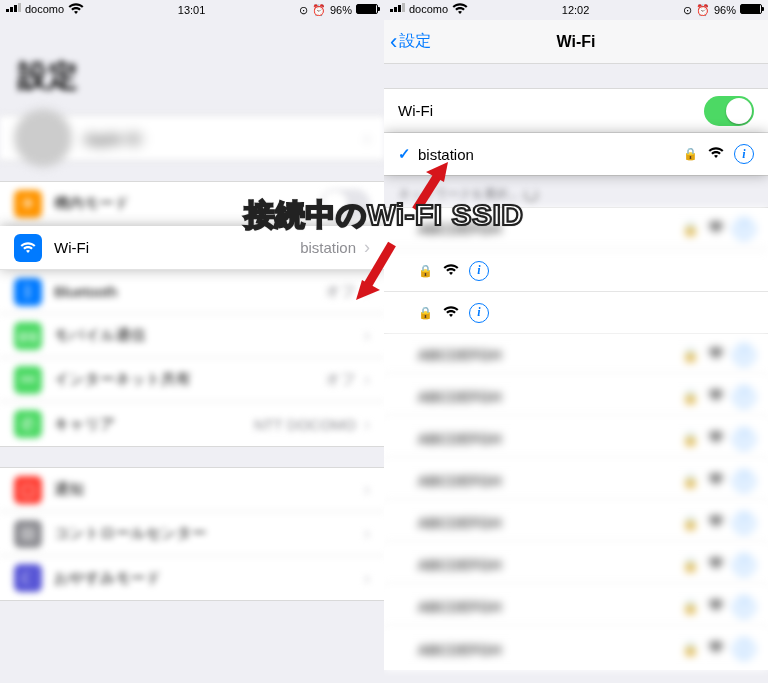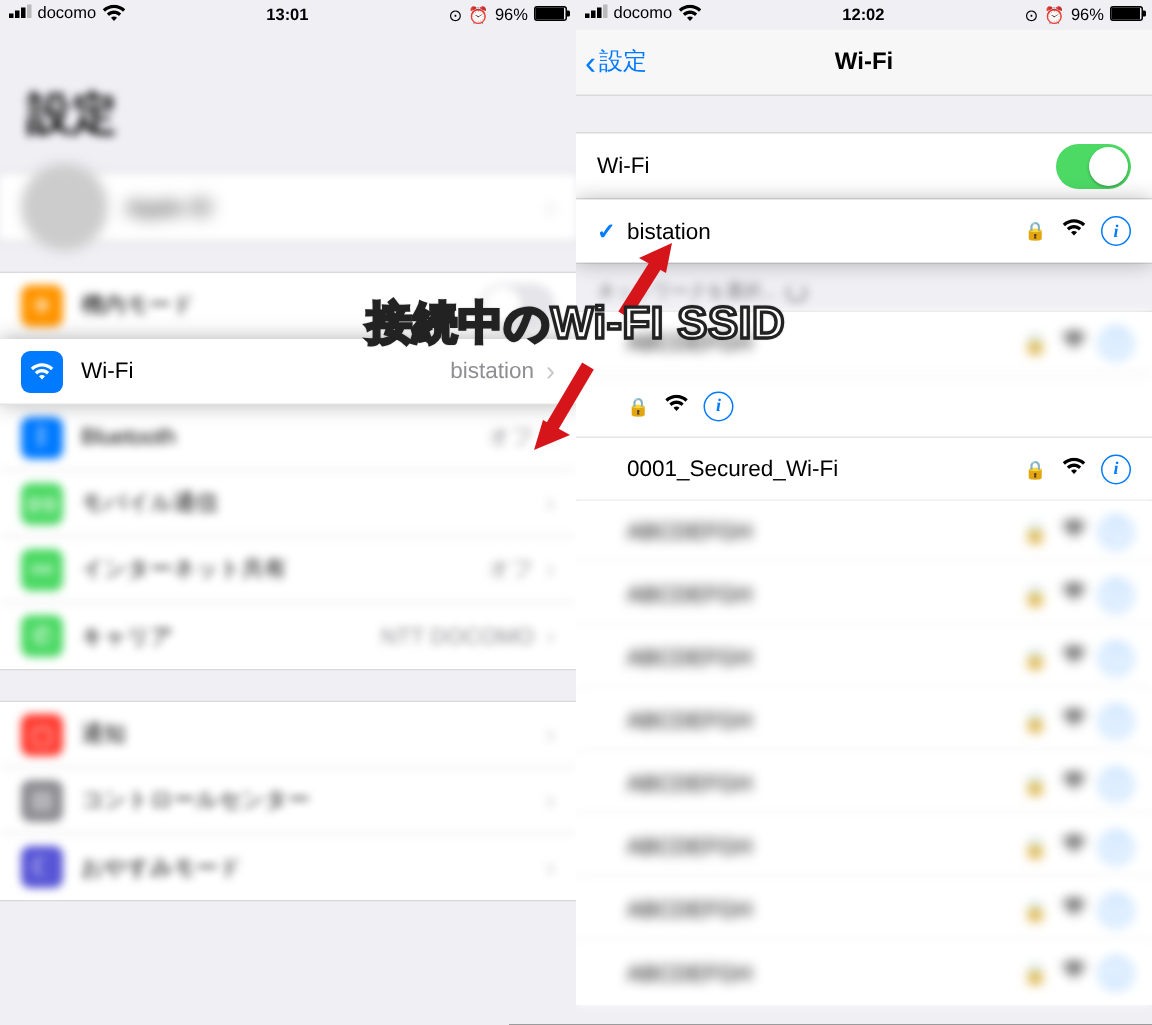--- a/index.html
+++ b/index.html
@@ -32,21 +32,21 @@
     font-weight: 500;
   }
   .status-left, .status-right { display: flex; align-items: flex-start; gap: 4px; }
   .bars { display: inline-flex; align-items: flex-end; gap: 1px; }
   .bars span { width: 3px; background: #000; }
   .bars span:nth-child(1){height:3px;} .bars span:nth-child(2){height:5px;}
   .bars span:nth-child(3){height:7px;} .bars span:nth-child(4){height:9px;background:#bbb;}
   .batt { display:inline-block; width:22px; height:10px; border:1px solid #000; border-radius:2px; position:relative; }
   .batt::after{content:"";position:absolute;right:-3px;top:2px;width:2px;height:4px;background:#000;border-radius:0 1px 1px 0;}
   .batt i{display:block;height:100%;width:96%;background:#000;}
-  .clock { font-weight:700;text-align:center; }
+  .clock { font-weight:400;text-align:center; }
   
   .large-title { font-size: 30px; font-weight: 700; padding: 36px 18px 18px; }
   
   .group { background:#fff; border-top:1px solid #d9d9d9; border-bottom:1px solid #d9d9d9; margin-bottom: 20px; }
   .row { display:flex; align-items:center; height:44px; padding:0 14px; border-bottom:1px solid #e2e2e2; position:relative; }
   .row:last-child { border-bottom:none; }
   .row .icon-box { width:28px; height:28px; border-radius:6px; display:flex; align-items:center; justify-content:center; margin-right:12px; flex:none; }
   .row .label { flex:1; font-size:15px; color:#000; }
   .row .value { font-size:15px; color:#8e8e93; margin-right:8px; }
   .chev { color:#c7c7cc; font-size:18px; font-weight:300; }
@@ -266,21 +266,20 @@
       <div class="net-row">
         <div class="check"></div>
         <span class="lock">🔒</span>
         <span class="wifi-ic"><svg width="16" height="12" viewBox="0 0 16 12">
             <path d="M8 11 6 8.8c1.2-1 2.8-1 4 0zM3.2 6c2.8-2.6 6.8-2.6 9.6 0l-1.5 1.6c-1.9-1.7-4.7-1.7-6.6 0zM.5 3.2C4.8-.8 11.2-.8 15.5 3.2L14 4.8C10.6 1.6 5.4 1.6 2 4.8z" fill="#000"></path>
           </svg></span>
         <span class="info">i</span>
       </div>
       <div class="net-row">
         <div class="check"></div>
-        <div class="ssid">0001_Secured_Wi-Fi</div>
         <span class="lock">🔒</span>
         <span class="wifi-ic"><svg width="16" height="12" viewBox="0 0 16 12">
             <path d="M8 11 6 8.8c1.2-1 2.8-1 4 0zM3.2 6c2.8-2.6 6.8-2.6 9.6 0l-1.5 1.6c-1.9-1.7-4.7-1.7-6.6 0zM.5 3.2C4.8-.8 11.2-.8 15.5 3.2L14 4.8C10.6 1.6 5.4 1.6 2 4.8z" fill="#000"></path>
           </svg></span>
         <span class="info">i</span>
       </div>
       <div class="net-row blurry">
         <div class="check"></div>
         <div class="ssid">ABCDEFGH</div>
         <span class="lock">🔒</span>

